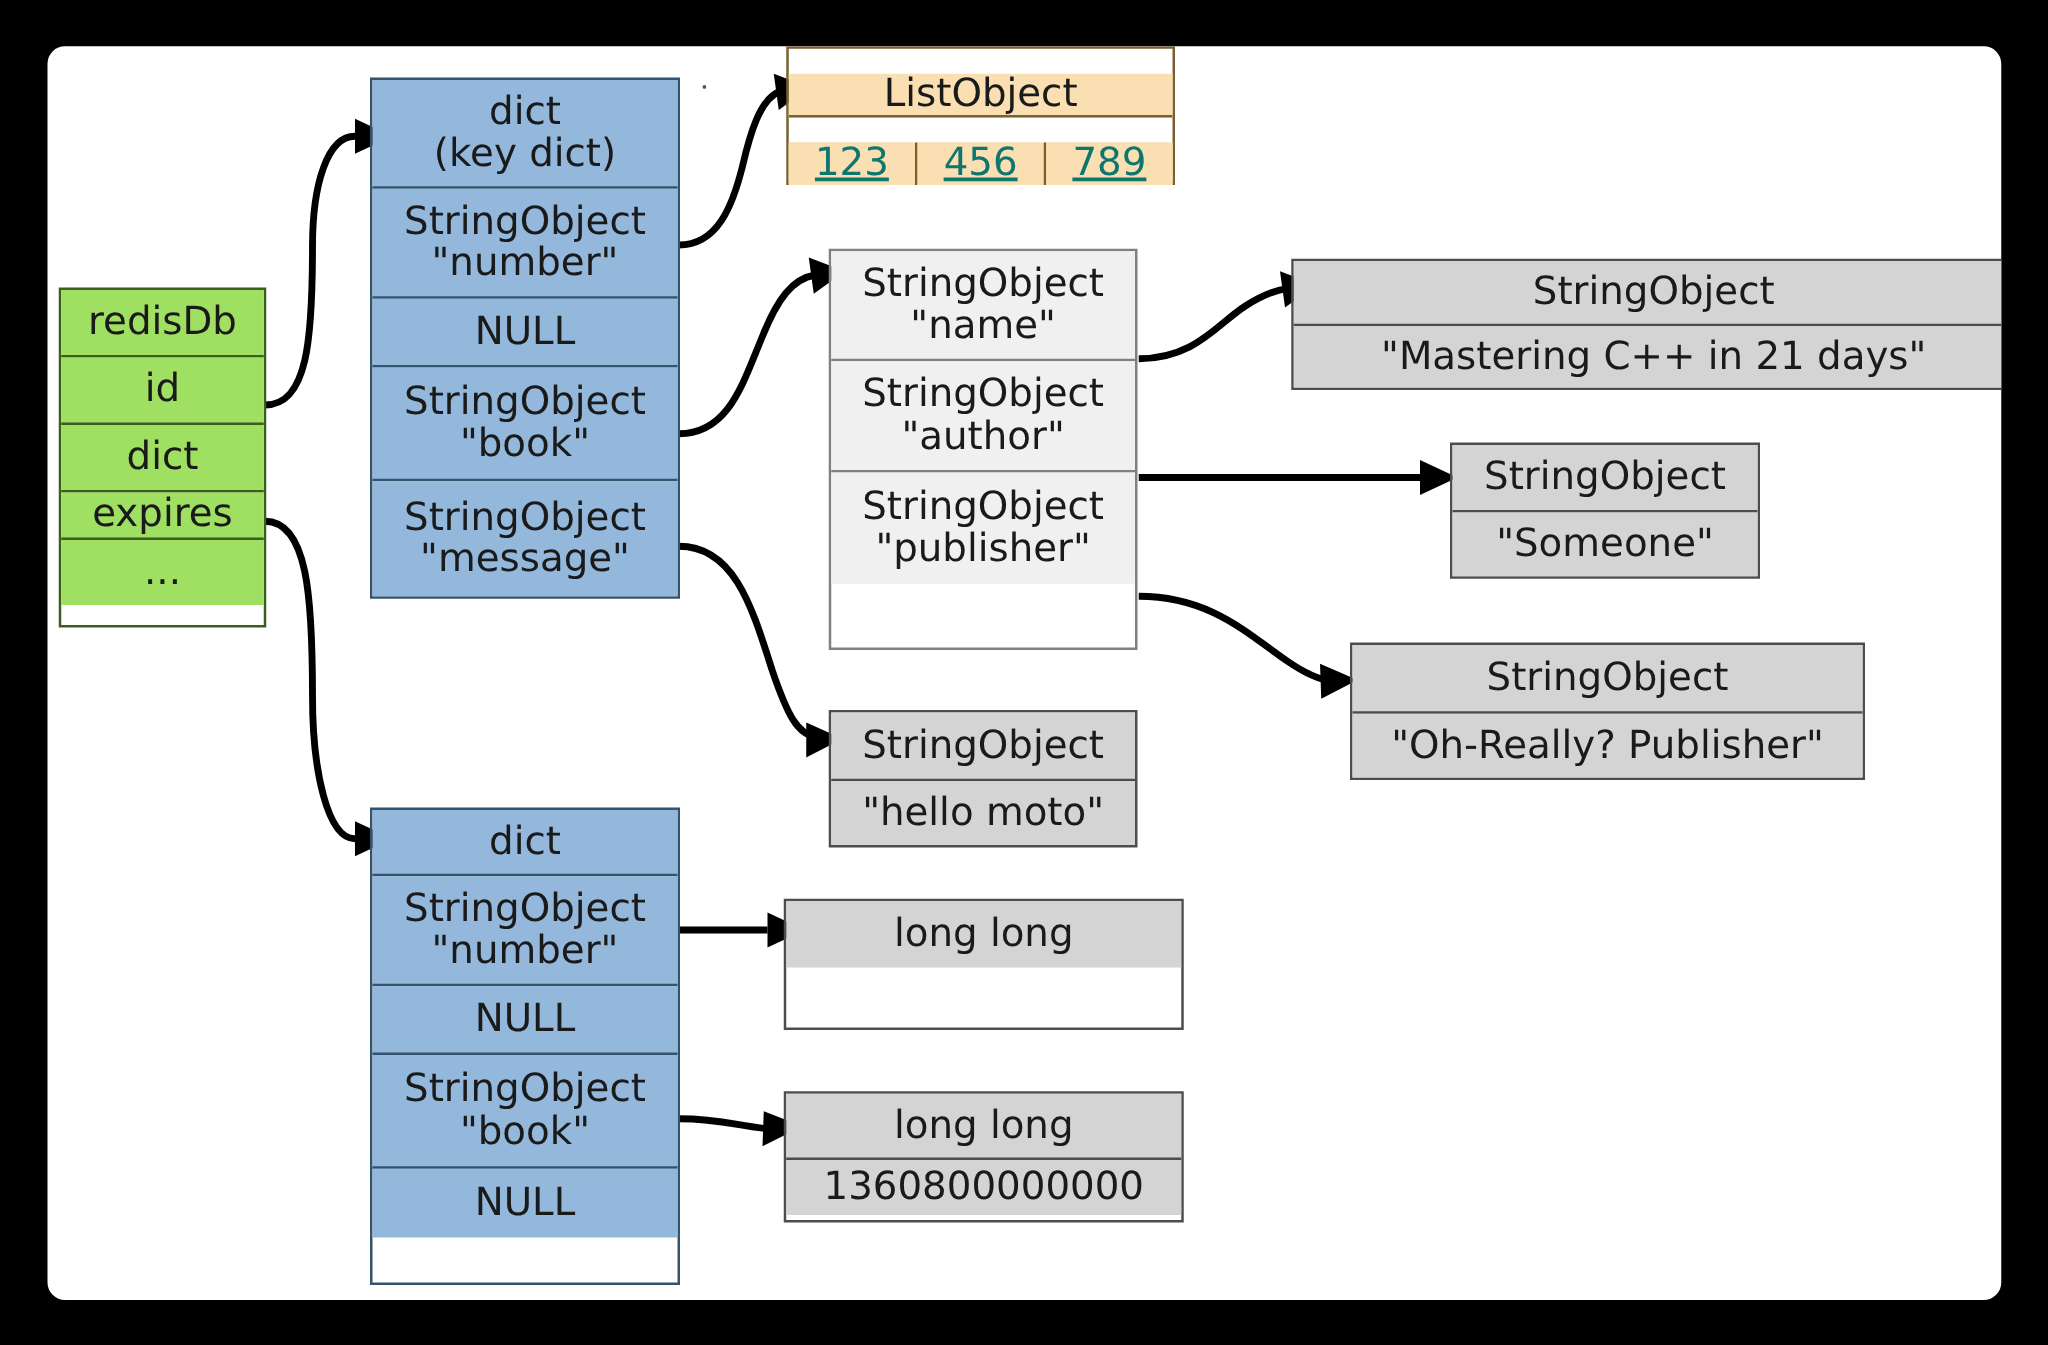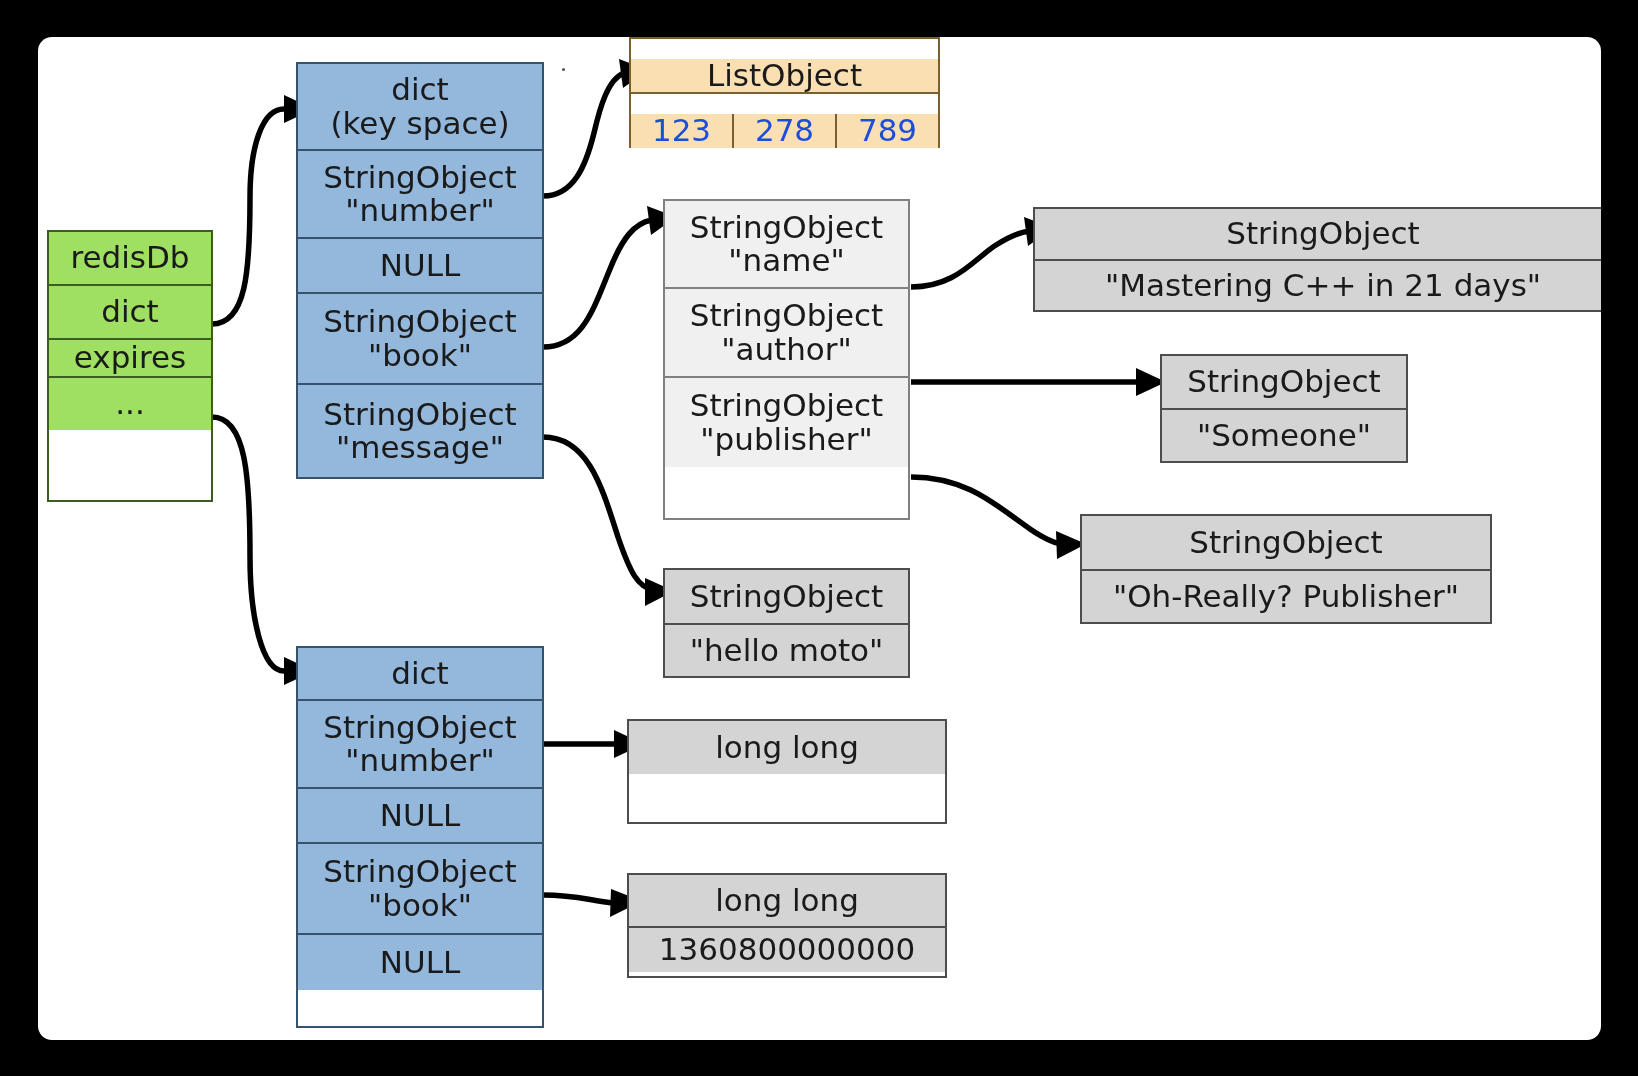--- a/index.html
+++ b/index.html
@@ -61,21 +61,22 @@
   .lgray{border-color:#808080;}
   .lgray .row{border-bottom-color:#808080;}
 
   
   .hrow{display:flex;flex-direction:row;}
   .hrow > .cell{
     flex:1 1 0;
     display:flex;align-items:center;justify-content:center;
     border-right:2px solid #7a6030;
     background:#fadfb2;
-    color:#1d4ed8;
+    color:#0f766e;
+    text-decoration:underline;
   }
   .hrow > .cell:last-child{border-right:none;}
 
   .two-line{flex-direction:column;}
 
   svg#arrows{position:absolute;left:0;top:0;width:1563px;height:1003px;pointer-events:none;}
   .ln{fill:none;stroke:#000000;stroke-width:5.5;}
   .hd{fill:#000000;}
   .dot{position:absolute;width:3px;height:3px;background:#555;border-radius:50%;}
 </style>
@@ -115,29 +116,30 @@
     <polygon class="hd" points="576,693 606,707 576,721"></polygon>
 
     <path class="ln" d="M 505,858 C 540,858 552,864 576,866"></path>
     <polygon class="hd" points="573,852 604,864 572,880"></polygon>
   </svg>
 
   <div class="dot" style="left:524px;top:31px;"></div>
 
   <div class="box green" style="left:9px;top:193px;width:166px;height:272px;">
     <div class="row" style="height:54px;font-size:31px;text-align:center;">redisDb</div>
+    <div class="row" style="height:54px;font-size:31px;">id</div>
     <div class="row" style="height:54px;font-size:31px;">dict</div>
     <div class="row" style="height:38px;font-size:31px;">expires</div>
     <div class="row" style="height:52px;font-size:31px;">...</div>
   </div>
 
   <div class="box blue" style="left:258px;top:25px;width:248px;height:417px;">
     <div class="row two-line" style="height:87px;font-size:31px;">
       <span>dict</span>
-      <span>(key space)</span>
+      <span>(key dict)</span>
     </div>
     <div class="row two-line" style="height:88px;font-size:31px;">
       <span>StringObject</span>
       <span>"number"</span>
     </div>
     <div class="row" style="height:55px;font-size:31px;">NULL</div>
     <div class="row two-line" style="height:91px;font-size:31px;">
       <span>StringObject</span>
       <span>"book"</span>
     </div>
@@ -158,21 +160,21 @@
       <span>StringObject</span>
       <span>"book"</span>
     </div>
     <div class="row" style="height:55px;font-size:31px;">NULL</div>
   </div>
 
   <div class="box orange" style="left:591px;top:0px;width:311px;height:111px;">
     <div class="row" style="height:57px;font-size:31px;">ListObject</div>
     <div class="row hrow" style="height:50px;font-size:31px;">
       <div class="cell">123</div>
-      <div class="cell">278</div>
+      <div class="cell">456</div>
       <div class="cell">789</div>
     </div>
   </div>
 
   <div class="box lgray" style="left:625px;top:162px;width:247px;height:321px;">
     <div class="row two-line" style="height:88px;font-size:31px;">
       <span>StringObject</span>
       <span>"name"</span>
     </div>
     <div class="row two-line" style="height:89px;font-size:31px;">

